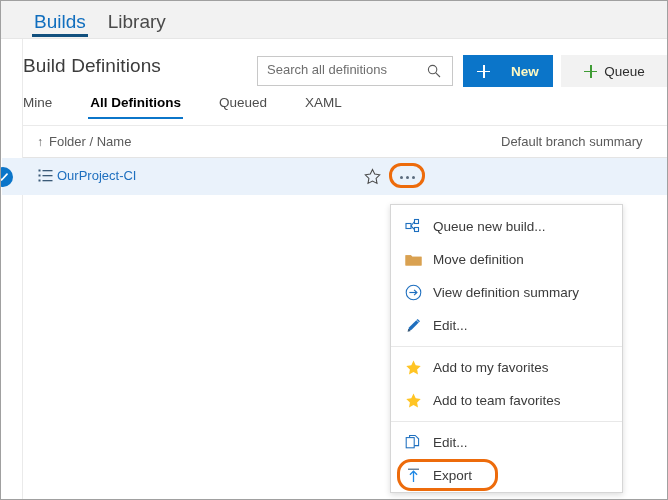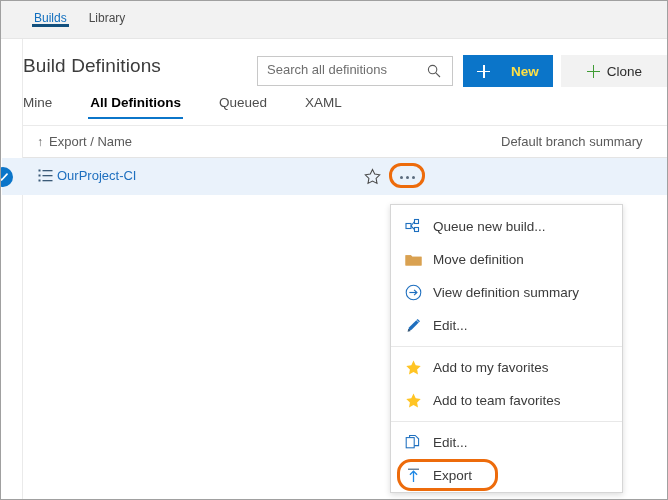--- a/index.html
+++ b/index.html
@@ -34,23 +34,23 @@
   .hubstrip-inner {
     position: absolute;
     left: 22px; top: 0;
     height: 38px;
     display: flex;
     align-items: flex-start;
   }
   .hubtab {
     position: relative;
     padding: 10px 11px 0 11px;
-    font-size: 12px;
+    font-size: 19px;
     color: #4a4a4a;
-    height: 26px;
+    height: 36px;
     box-sizing: border-box;
     cursor: pointer;
     white-space: nowrap;
   }
   .hubtab.active {
     color: #106ebe;
   }
   .hubtab.active::after {
     content: "";
     position: absolute;
@@ -110,21 +110,21 @@
     cursor: pointer;
   }
 
   .btn-new {
     position: absolute;
     left: 462px;
     top: 54px;
     width: 90px;
     height: 32px;
     background: #0b75c9;
-    color: #fde047;
+    color: #fef9c3;
     font-size: 13.5px;
     font-weight: bold;
     display: flex;
     align-items: center;
     justify-content: center;
     gap: 21px;
     cursor: pointer;
     box-sizing: border-box;
   }
   .btn-import {
@@ -393,21 +393,21 @@
     </span>
   </div>
 
   <div class="btn-new">
     <span class="plus-white"></span>
     <span>New</span>
   </div>
 
   <div class="btn-import">
     <span class="plus-green"></span>
-    <span>Clone</span>
+    <span>Queue</span>
   </div>
 
   <div class="pivots">
     <div class="pivot">
       <span>Mine</span>
     </div>
     <div class="pivot active">
       <span>All Definitions</span>
     </div>
     <div class="pivot">
@@ -415,21 +415,21 @@
     </div>
     <div class="pivot">
       <span>XAML</span>
     </div>
   </div>
   <div class="pivot-rule"></div>
 
   <div class="grid-header">
     <div class="col-foldername">
       <span class="sort-arrow">↑</span>
-      <span>Export / Name</span>
+      <span>Folder / Name</span>
     </div>
     <div class="col-branchsummary">
       <span>Default branch summary</span>
     </div>
   </div>
 
   <div class="grid-row">
 
     <div class="row-check">
       <svg width="12" height="12" viewBox="0 0 12 12">

